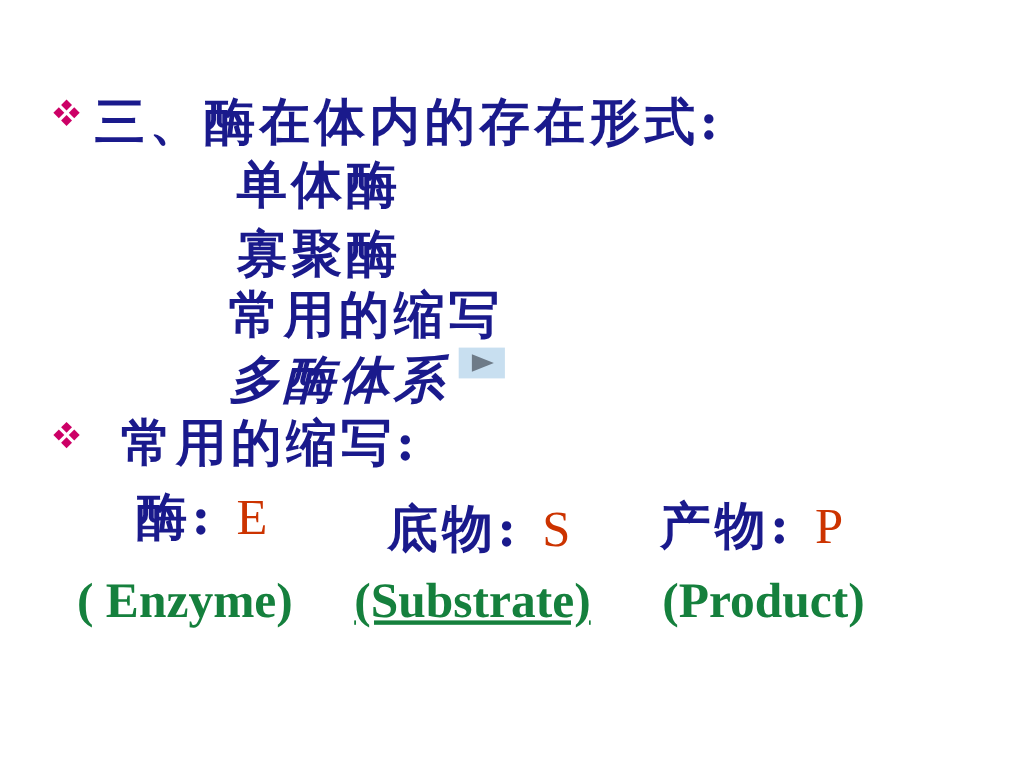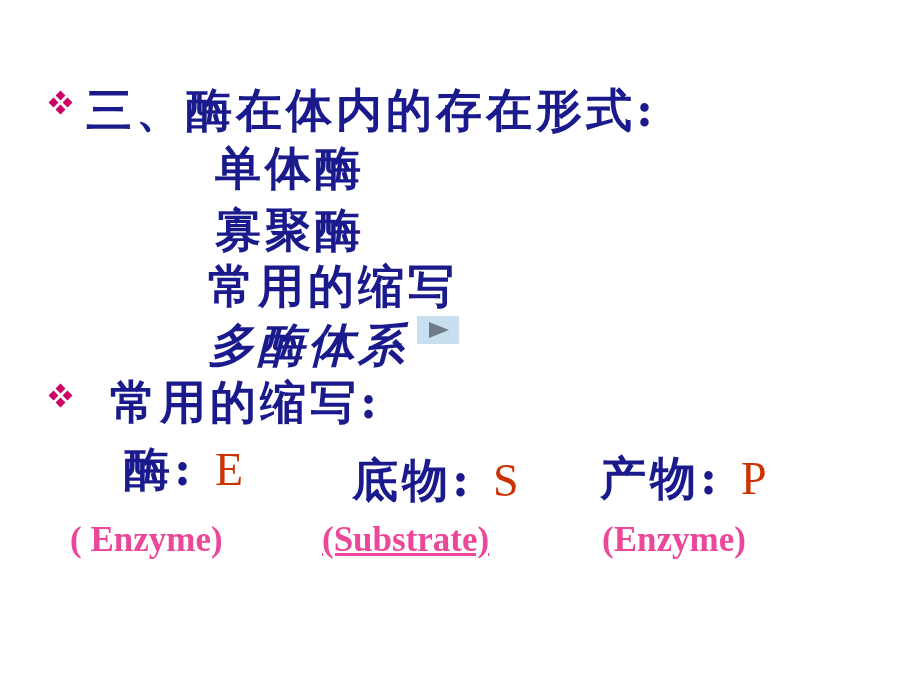--- a/index.html
+++ b/index.html
@@ -2,21 +2,21 @@
 <html><head>
 <meta charset="utf-8">
 <style>
   html, body { margin:0; padding:0; }
   body { width:920px; height:690px; background:#ffffff; position:relative; overflow:hidden;
          font-family: "DejaVu Serif", "Liberation Serif", serif; }
   .abs { position:absolute; white-space:nowrap; }
   .cn { color:#1a1a8c; font-size:46px; font-weight:bold; letter-spacing:4px; }
   .bullet { position:absolute; width:22px; height:22px; }
   .bullet i { position:absolute; width:7px; height:7px; background:#cc0066; transform:rotate(45deg); }
-  .en { color:#ec4899; font-family:"Liberation Serif", serif; font-weight:bold; font-size:35px; }
+  .en { color:#15803d; font-family:"Liberation Serif", serif; font-weight:bold; font-size:45px; }
   .red { color:#cc3300; font-family:"Liberation Serif", serif; font-weight:normal; }
   .play { position:absolute; left:417px; top:316px; width:42px; height:28px; background:#c8dff0; }
   .play .tri { position:absolute; left:12px; top:6px; width:0; height:0;
     border-top:8px solid transparent; border-bottom:8px solid transparent; border-left:20px solid #6e7b88; }
 </style>
 </head>
 <body>
 
 <div class="bullet" style="left:50px;top:92px;">
   <i style="left:7px;top:0;"></i>
@@ -51,13 +51,13 @@
   <span>底物:</span>
   <span class="red">S</span>
 </div>
 <div class="abs cn" style="left:600px;top:448px;">
   <span>产物:</span>
   <span class="red">P</span>
 </div>
 
 <div class="abs en" style="left:70px;top:520px;">( Enzyme)</div>
 <div class="abs en" style="left:322px;top:520px;text-decoration:underline;">(Substrate)</div>
-<div class="abs en" style="left:602px;top:520px;">(Enzyme)</div>
+<div class="abs en" style="left:602px;top:520px;">(Product)</div>
 
 </body></html>

